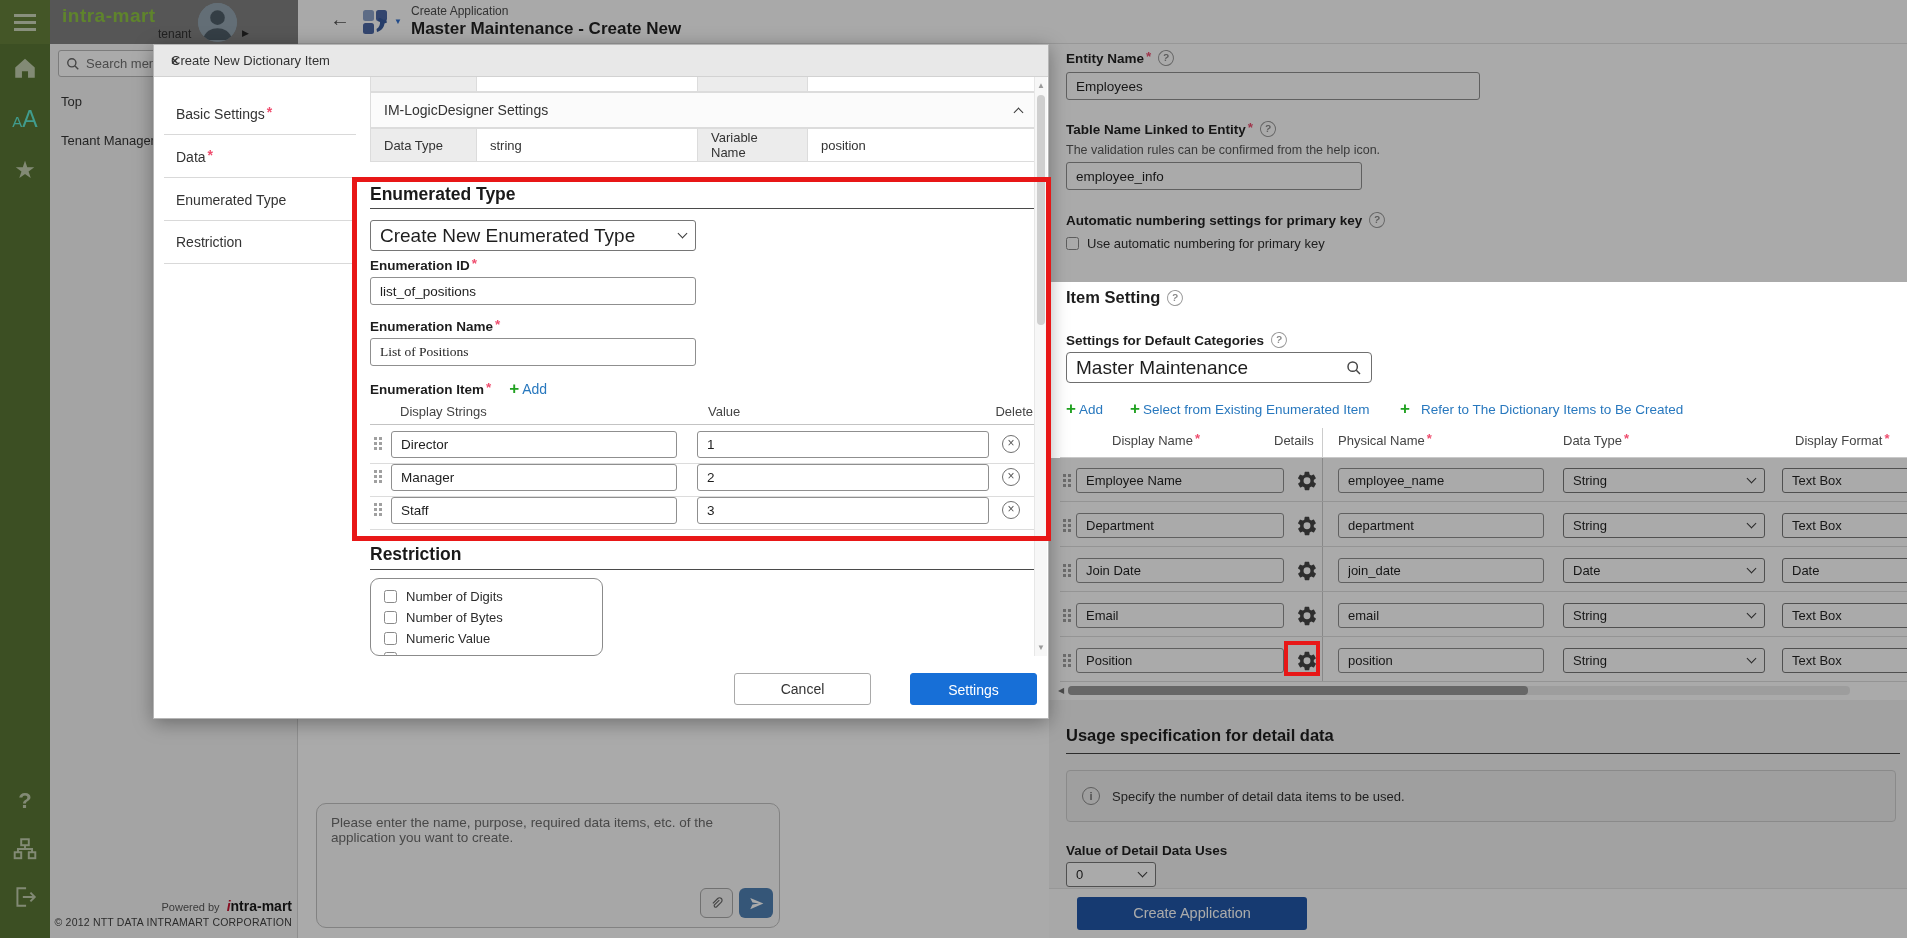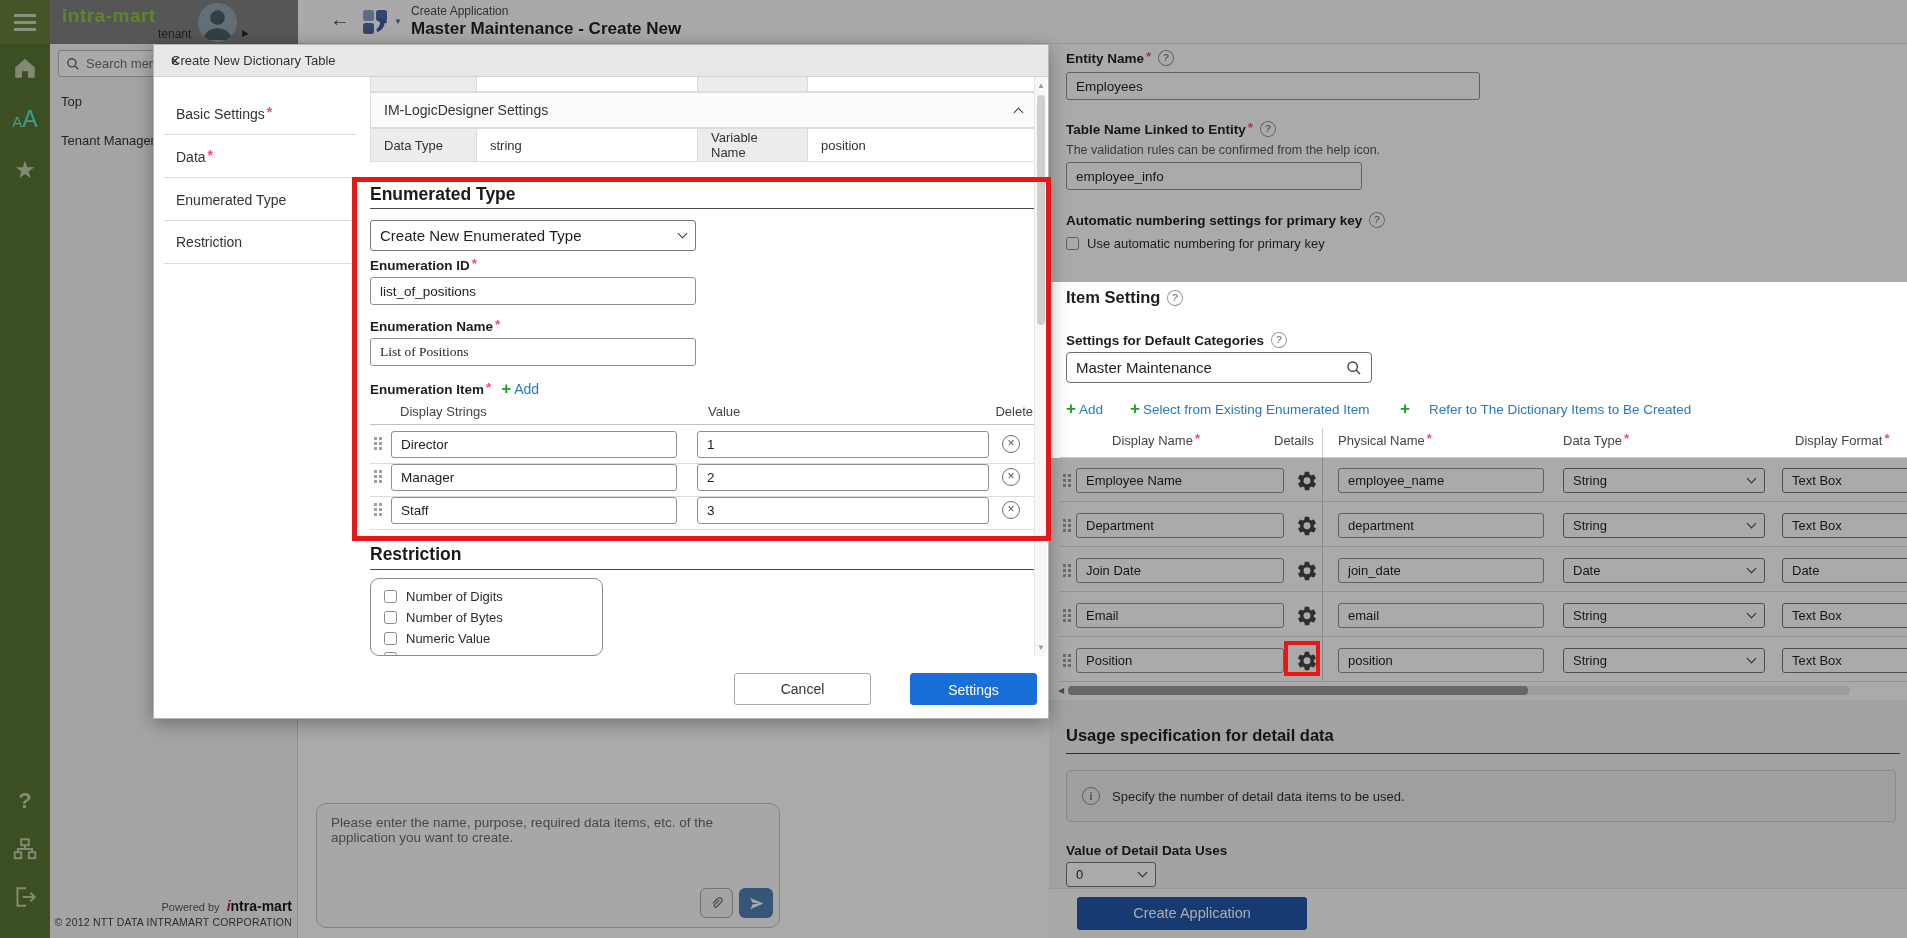--- a/index.html
+++ b/index.html
@@ -35,21 +35,21 @@
   .appcaret::before{content:"\25BC";}
   .bc{position:absolute;left:113px;top:4px;font-size:12px;color:#4a4a4a;}
   .ttl{position:absolute;left:113px;top:19px;font-size:17px;font-weight:bold;color:#1f1f1f;}
   
   .lbl{font-size:13.5px;font-weight:bold;color:#1d1d1d;}
   .req::after{content:"*";color:#ef4d6e;font-weight:bold;margin-left:2px;position:relative;top:-2px;}
   .hlp{display:inline-block;width:16px;height:16px;border:1.5px solid #9b9b9b;border-radius:50%;color:#8a8a8a;font-size:10px;font-weight:bold;text-align:center;line-height:14px;transform:rotate(8deg);cursor:pointer;}
   .hlp::before{content:"?";}
   .lblrow{position:absolute;display:flex;align-items:center;gap:7px;}
   .inp{position:absolute;border:1px solid #8f8f8f;border-radius:3px;background:#fff;font-size:13.5px;color:#1e1e1e;padding:0 9px;outline:none;}
-  .fsel{position:absolute;border:1px solid #767676;border-radius:3px;background:#fff;display:flex;align-items:center;justify-content:space-between;padding:0 9px;font-size:15px;color:#1e1e1e;cursor:pointer;}
+  .fsel{position:absolute;border:1px solid #767676;border-radius:3px;background:#fff;display:flex;align-items:center;justify-content:space-between;padding:0 9px;font-size:19px;color:#1e1e1e;cursor:pointer;}
   .chv{width:7px;height:7px;border-right:1.7px solid #3a3a3a;border-bottom:1.7px solid #3a3a3a;transform:rotate(45deg);margin-top:-4px;flex:none;}
   .chv.up{transform:rotate(-135deg);margin-top:4px;}
   .cb{display:inline-block;width:13px;height:13px;border:1.4px solid #8a8a8a;border-radius:2.5px;background:#fff;cursor:pointer;flex:none;}
   .link{color:#2878be;font-size:13.5px;cursor:pointer;}
   .plus{color:#21a121;font-weight:bold;font-size:17px;margin-right:3px;}
   .plus::before{content:"+";}
   .dots{position:absolute;width:2.5px;height:2.5px;background:#a0a0a0;box-shadow:5px 0 0 #a0a0a0,0 5px 0 #a0a0a0,5px 5px 0 #a0a0a0,0 10px 0 #a0a0a0,5px 10px 0 #a0a0a0;cursor:grab;}
   .hline{position:absolute;height:1px;background:#dcdcdc;}
   .vline{position:absolute;width:1px;background:#cccccc;}
   
@@ -223,21 +223,21 @@
     </div>
 
     <div class="lblrow" style="left:17px;top:355px;gap:0">
       <span class="plus"></span>
       <span class="link">Add</span>
     </div>
     <div class="lblrow" style="left:81px;top:355px;gap:0">
       <span class="plus"></span>
       <span class="link">Select from Existing Enumerated Item</span>
     </div>
-    <div class="lblrow" style="left:351px;top:355px;gap:16px">
+    <div class="lblrow" style="left:351px;top:355px;gap:8px">
       <span class="plus"></span>
       <span class="link">Refer to The Dictionary Items to Be Created</span>
     </div>
 
     <div class="colhd req" style="left:63px;top:389px">Display Name</div>
     <div class="colhd" style="left:225px;top:389px">Details</div>
     <div class="colhd req" style="left:289px;top:389px">Physical Name</div>
     <div class="colhd req" style="left:514px;top:389px">Data Type</div>
     <div class="colhd req" style="left:746px;top:389px">Display Format</div>
     <div class="hline" style="left:11px;top:413px;width:847px;background:#c9c9c9"></div>
@@ -348,21 +348,21 @@
     </div>
     <div class="sendbtn">
       <svg width="15" height="15" viewBox="0 0 24 24" fill="currentColor">
           <path d="M2 21 23 12 2 3l3.5 7.5L16 12 5.5 13.5z"></path>
         </svg>
     </div>
   </div>
 
   <div class="modal">
     <div class="mtitle">
-      <span>Create New Dictionary Table</span>
+      <span>Create New Dictionary Item</span>
       <span class="xclose"></span>
     </div>
 
     <div class="tab req" style="top:61px">Basic Settings</div>
     <div class="tabrule" style="top:89px"></div>
     <div class="tab req" style="top:104px">Data</div>
     <div class="tabrule" style="top:132px"></div>
     <div class="tab" style="top:147px">Enumerated Type</div>
     <div class="tabrule" style="top:175px"></div>
     <div class="tab" style="top:189px">Restriction</div>
@@ -386,21 +386,21 @@
     <div class="dkline" style="left:216px;top:163px;width:666px"></div>
     <div class="fsel" style="left:216px;top:175px;width:326px;height:31px">
       <span>Create New Enumerated Type</span>
       <span class="chv"></span>
     </div>
     <div class="lbl req" style="position:absolute;left:216px;top:213px">Enumeration ID</div>
     <input class="inp" style="left: 216px; top: 232px; width: 326px; height: 28px;" value="list_of_positions">
     <div class="lbl req" style="position:absolute;left:216px;top:274px">Enumeration Name</div>
     <input class="inp" style="left: 216px; top: 293px; width: 326px; height: 28px; font-family: Liberation Serif, serif;" value="List of Positions">
 
-    <div class="lblrow" style="left:216px;top:334px;gap:10px">
+    <div class="lblrow" style="left:216px;top:334px;gap:18px">
       <span class="lbl req">Enumeration Item</span>
       <span><span class="plus"></span><span class="link" style="font-size:14px">Add</span></span>
     </div>
     <div class="colhd" style="left:246px;top:359px">Display Strings</div>
     <div class="colhd" style="left:554px;top:359px">Value</div>
     <div class="colhd" style="left:807px;top:359px;width:72px;text-align:right">Delete</div>
     <div class="hline" style="left:216px;top:379px;width:666px;background:#c3c3c3"></div>
 
     <span class="dots" style="left:220px;top:392px"></span>
     <input class="inp" style="left: 237px; top: 386px; width: 286px; height: 27px;" value="Director">

